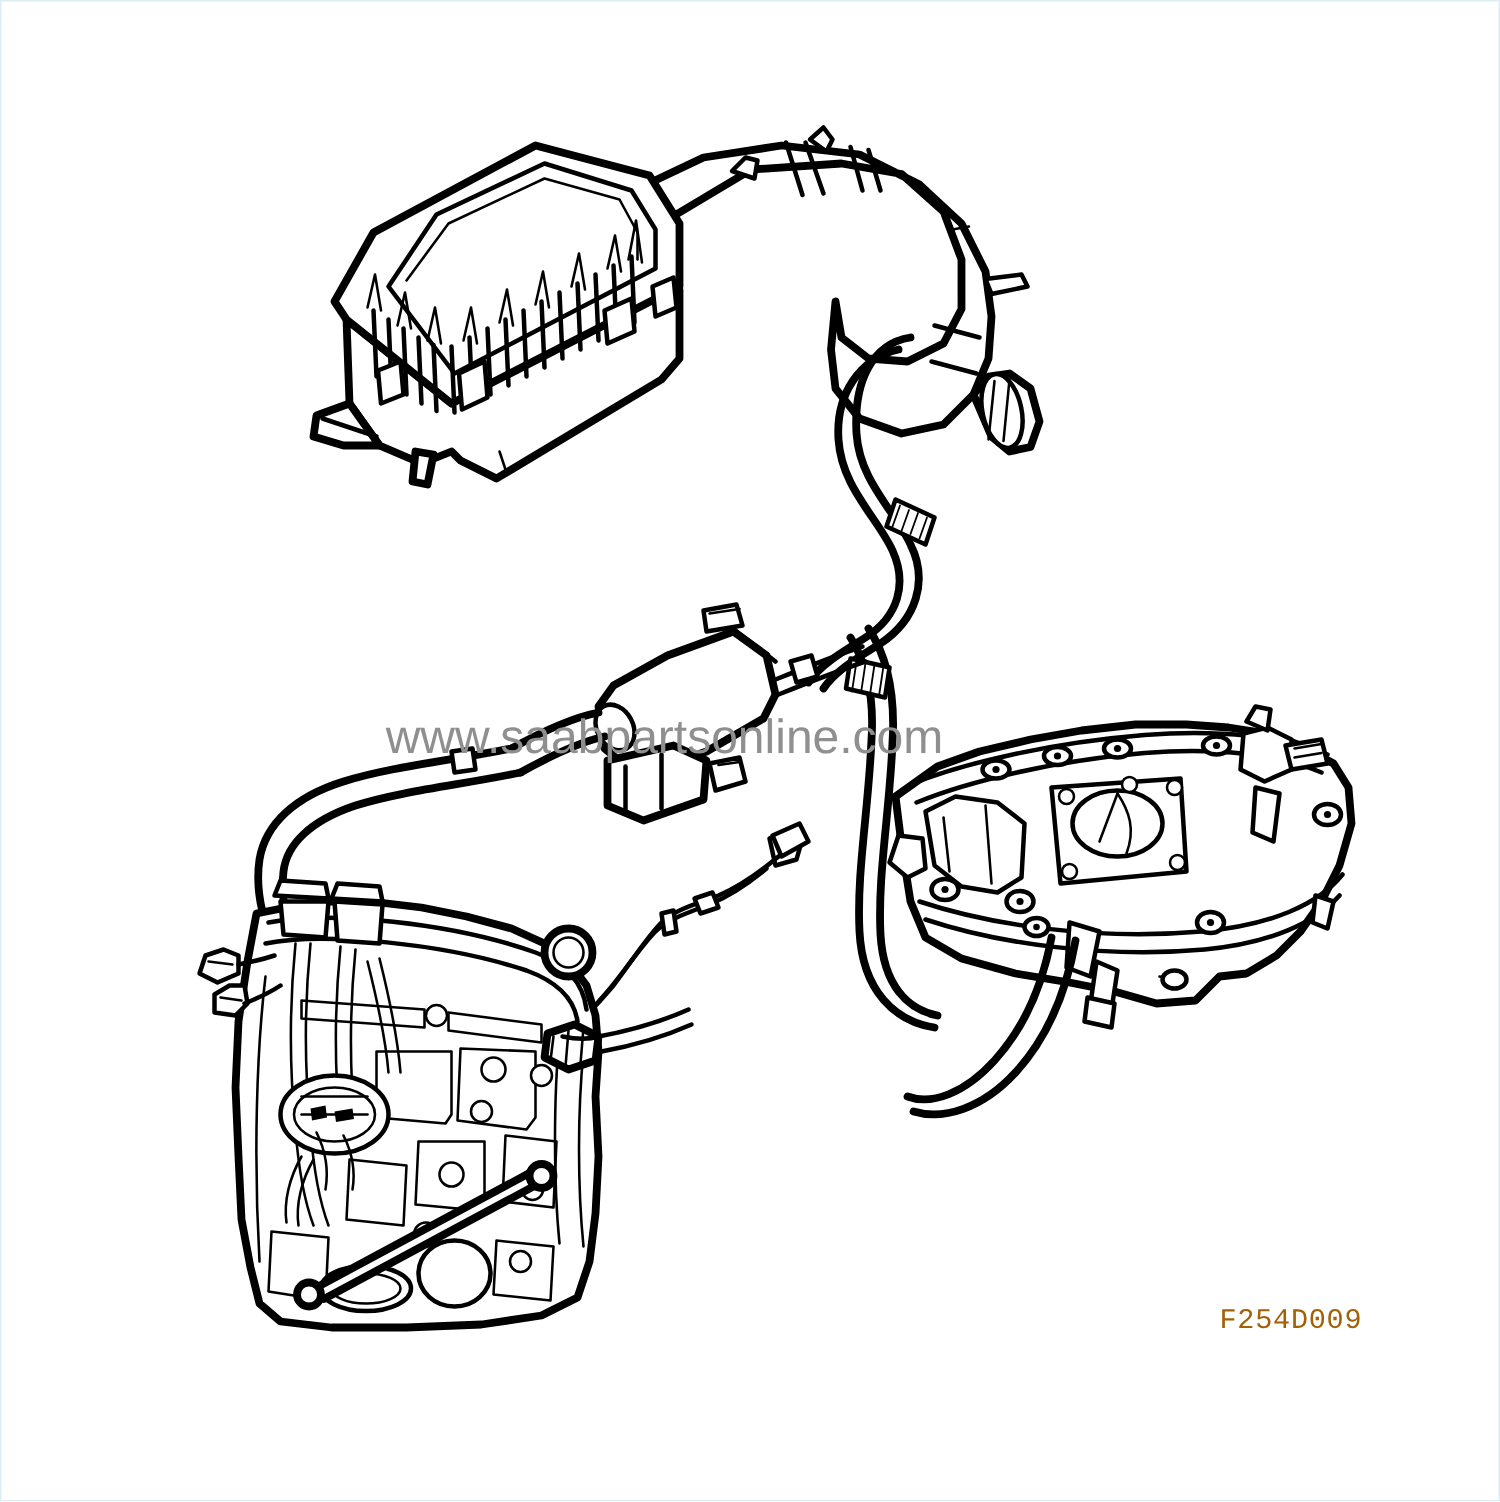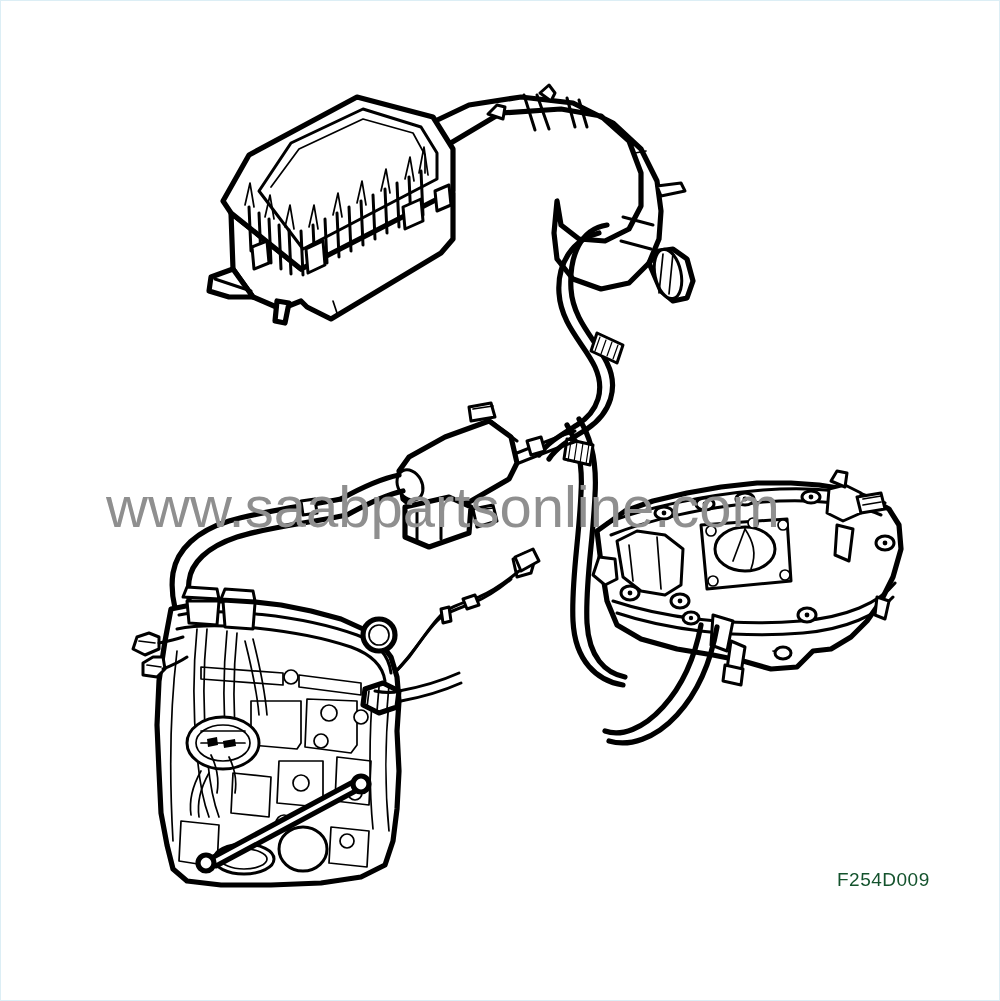--- a/index.html
+++ b/index.html
@@ -34,38 +34,37 @@
   .wht { fill: #ffffff; }
   .blk { fill: #000000; }
 
   #watermark {
     position: absolute;
     left: 0;
     top: 472px;
     width: 884px;
     text-align: center;
     font-family: "Liberation Sans", sans-serif;
-    font-size: 58px;
+    font-size: 32px;
     font-weight: 400;
     letter-spacing: 0px;
     color: #8f8f8f;
     white-space: nowrap;
     pointer-events: none;
     user-select: none;
   }
   #figure-label {
     position: absolute;
     left: 812px;
     top: 868px;
-    font-family: Liberation Sans, sans-serif;
+    font-family: Liberation Mono, monospace;
     font-size: 19px;
-    color: #14532d;
+    color: #a16207;
     letter-spacing: 0.5px;
     white-space: nowrap;
-    margin-left: 24px;
   }
 </style>
 </head>
 <body>
 
 <div id="page">
 
   <svg id="diagram-svg" viewBox="0 0 1000 1001">
 
     <g>

